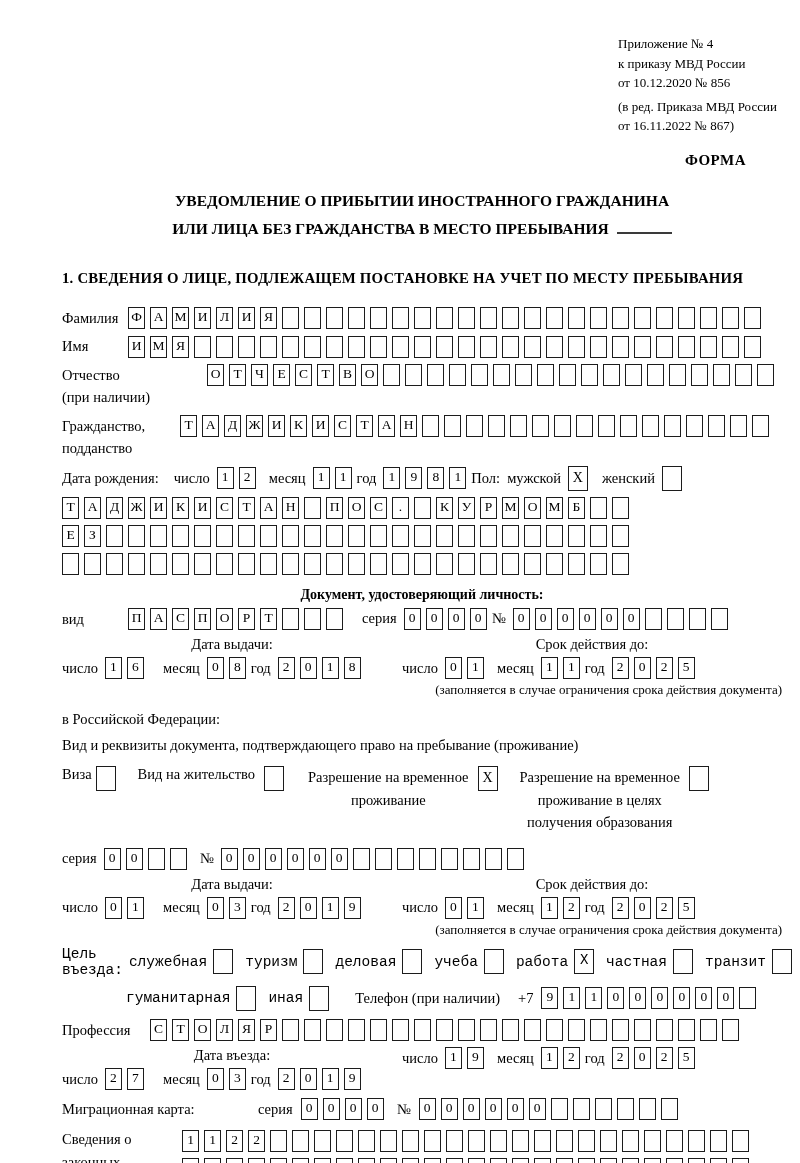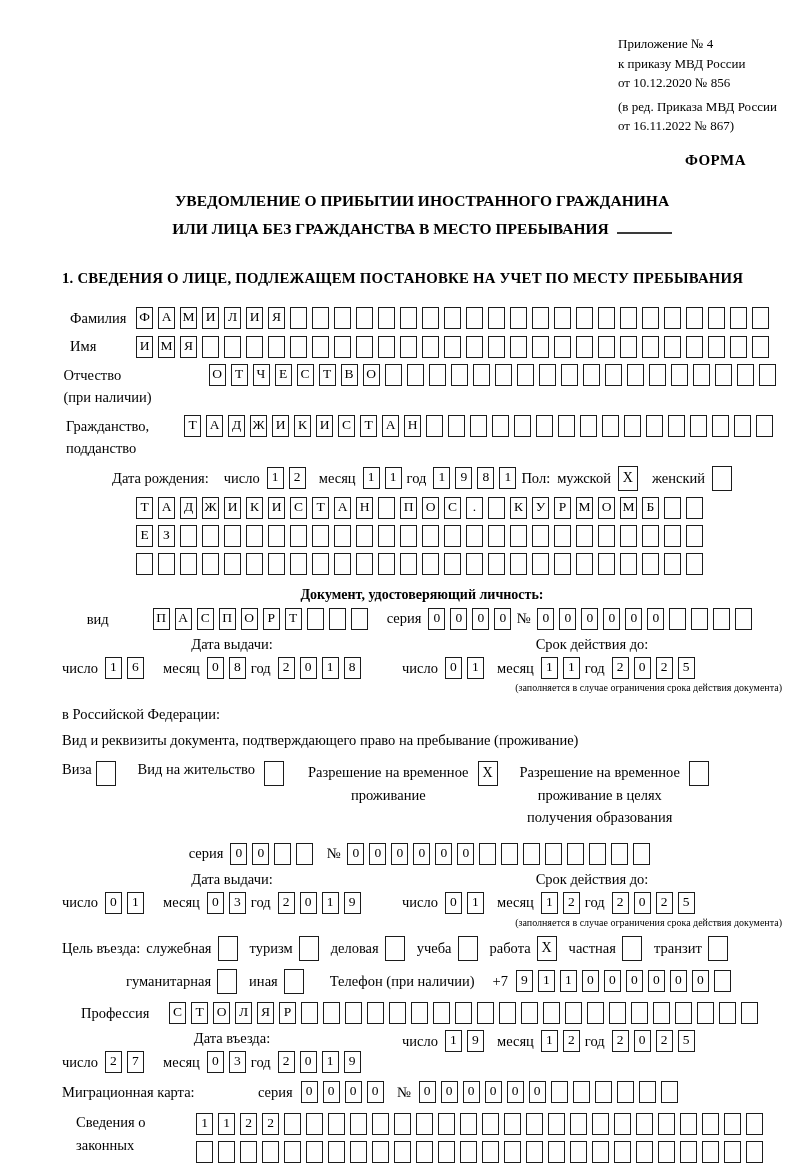--- a/index.html
+++ b/index.html
@@ -31,46 +31,46 @@
     border: 1.7px solid #1c1c1c;
     text-align: center; font-size: 13.5px; line-height: 18px;
   }
   .checkbox {
     flex: none; display: inline-block;
     width: 20px; height: 25px;
     border: 1.7px solid #1c1c1c;
     text-align: center; font-size: 14px; line-height: 21px;
   }
 
-  .row { display: flex; align-items: center; margin-bottom: 6px; justify-content: center; }
+  .row { display: flex; align-items: center; margin-bottom: 6px; }
   .row.top { align-items: flex-start; }
   .lbl { flex: none; line-height: 1.55; }
   .w66 { width: 66px; } .w118 { width: 118px; } .w145 { width: 145px; }
   .w88 { width: 88px; } .w120 { width: 120px; } .mt6 { margin-top: 6px; }
   .stack > .cells { margin-bottom: 6px; }
 
   .dlbl { flex: none; margin-right: 7px; }
   .ml14 { margin-left: 14px; } .ml8 { margin-left: 8px; }
 
   .doc-head { text-align: center; font-weight: bold; font-size: 14px; margin: 4px 0 5px 0; }
 
   .twocol { display: flex; margin: 6px 0 2px 0; }
   .col-l { width: 340px; flex: none; }
   .col-r { flex: 1; }
   .col-head { text-align: center; margin-bottom: 4px; }
   .dline { display: flex; align-items: center; }
-  .note { font-size: 10px; text-align: right; margin-top: 3px; }
+  .note { font-size: 13px; text-align: right; margin-top: 3px; }
 
   .permit-text { line-height: 1.8; margin-top: 8px; }
   .permits { display: flex; align-items: flex-start; margin: 8px 0 14px 0; }
   .permit-item { display: flex; align-items: flex-start; }
   .permit-ml { text-align: center; line-height: 1.55; }
   .cb-gap { margin-left: 9px; }
 
-  .purpose-line { display: flex; align-items: center; margin-bottom: 8px; flex-wrap: nowrap; }
+  .purpose-line { display: flex; align-items: center; margin-bottom: 8px; flex-wrap: nowrap; font-family: Liberation Mono, monospace; }
   .opt-lbl { margin: 0 6px 0 12px; }
   .opt-lbl:first-of-type { margin-left: 6px; }
   .phone-line { display: flex; align-items: center; margin-bottom: 8px; padding-left: 58px; }
   .phone-lbl { margin: 0 18px 0 26px; }
   .phone-pref { margin-right: 8px; }
 
   .mig-row { display: flex; align-items: center; margin: 8px 0 8px 0; }
   .mig-lbl { width: 196px; flex: none; }
   .slbl { margin-right: 8px; } .nlbl { margin: 0 8px; }
 </style>

